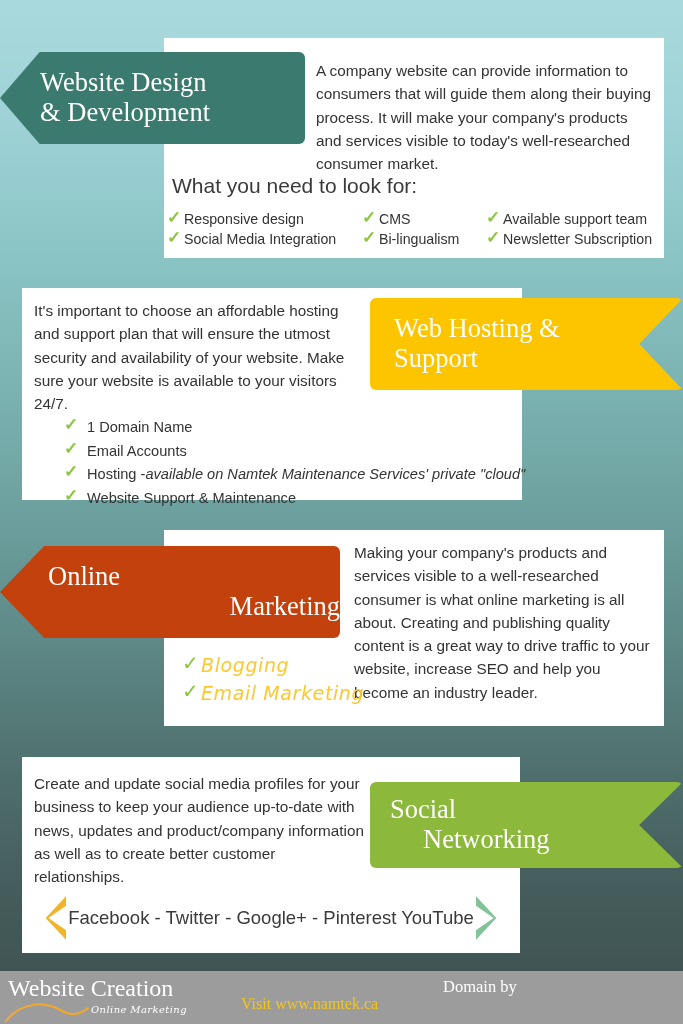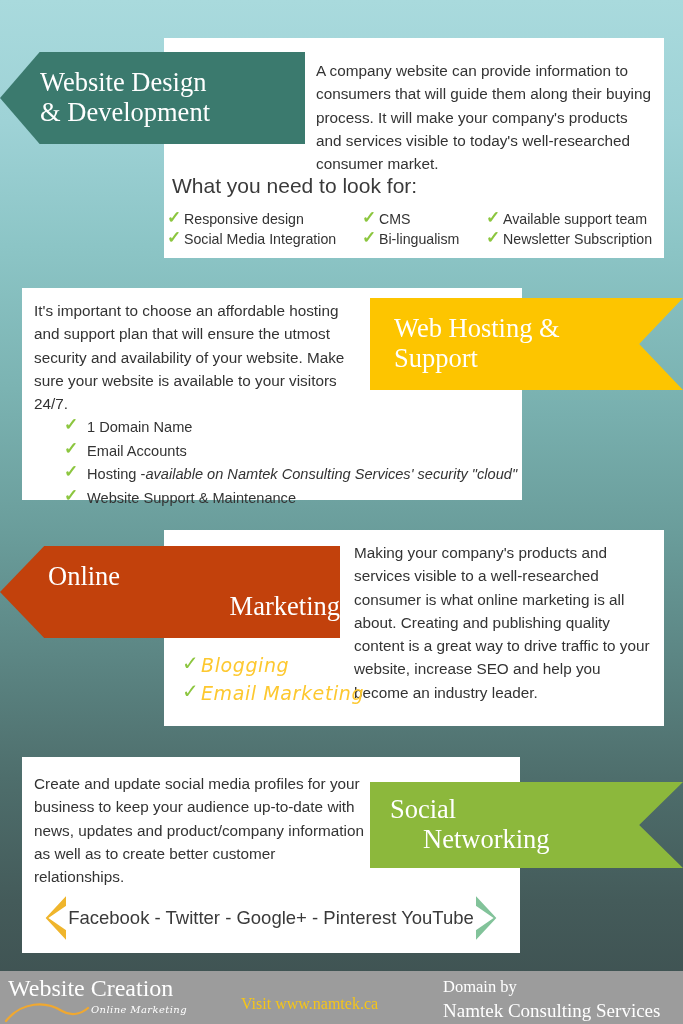--- a/index.html
+++ b/index.html
@@ -14,20 +14,21 @@
   
   .card{position:absolute;background:#ffffff;}
 
   
   .ribbon{
     position:absolute;
     display:flex;flex-direction:column;justify-content:center;
     color:#ffffff;
     font-family:"Liberation Serif",serif;
     box-sizing:border-box;
+    border-radius:6px;
   }
   .ribbon span{display:block;line-height:1.12;white-space:nowrap;}
 
   
   .ribbon.left-point{
     clip-path:polygon(0% 50%, 13% 0%, 100% 0%, 100% 100%, 13% 100%);
     padding-left:40px;
   }
   
   .ribbon.right-point{
@@ -183,21 +184,21 @@
       <span class="tick spaced">✓</span>
       <span>1 Domain Name</span>
     </div>
     <div class="chk-item">
       <span class="tick spaced">✓</span>
       <span>Email Accounts</span>
     </div>
     <div class="chk-item">
       <span class="tick spaced">✓</span>
       <span>Hosting - </span>
-      <em>available on Namtek Consulting Services' security "cloud"</em>
+      <em>available on Namtek Maintenance Services' private "cloud"</em>
     </div>
     <div class="chk-item">
       <span class="tick spaced">✓</span>
       <span>Website Support &amp; Maintenance</span>
     </div>
   </div>
 
   <div class="card" style="left:164px;top:530px;width:500px;height:196px;"></div>
 
   <div class="ribbon left-point" style="left:0px;top:546px;width:340px;height:92px;background:#c2410c;font-size:26.5px;padding-left:48px;">
@@ -235,17 +236,16 @@
 
   <div class="footer">
     <div class="f-title">Website Creation</div>
     <svg class="f-swoosh" viewBox="0 0 105 24">
       <path d="M2 22 C18 2, 42 2, 58 12 C66 17, 76 16, 84 9" fill="none" stroke="#f0a830" stroke-width="2.2" stroke-linecap="round"></path>
     </svg>
     <div class="f-script">Online Marketing</div>
     <div class="f-visit">Visit www.namtek.ca</div>
     <div class="f-created">
       <span>Domain by</span>
-      <b>Namtek Consulting Services</b>
     </div>
   </div>
 
 </div>
 
 </body></html>

